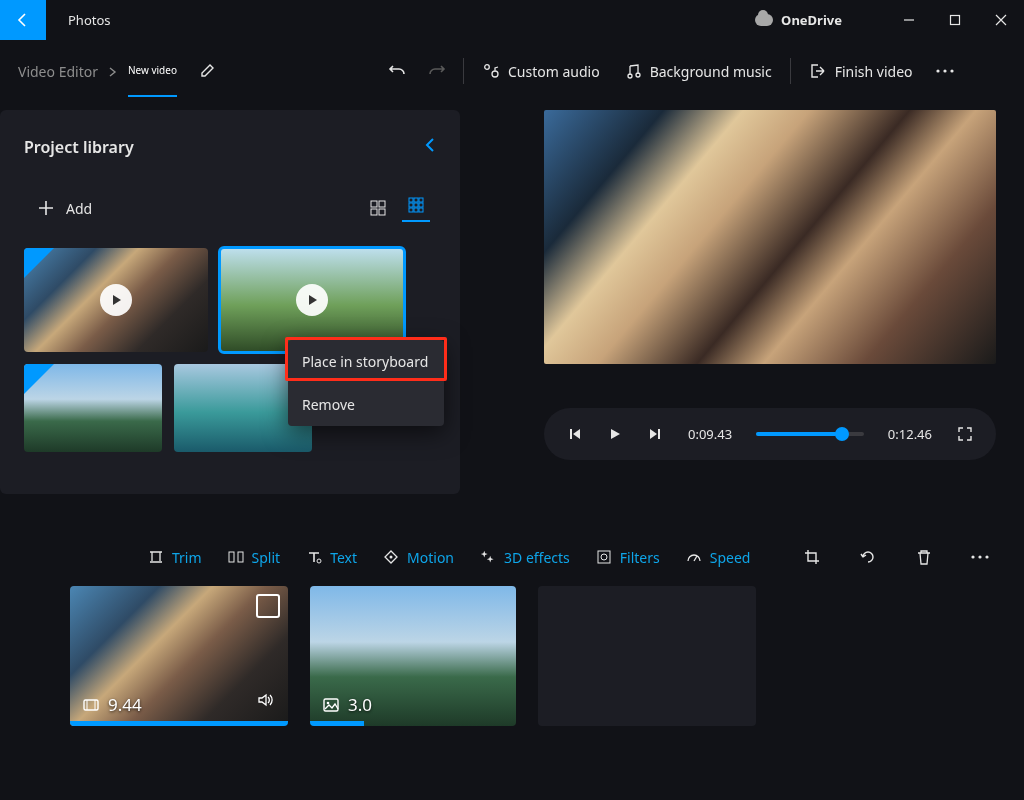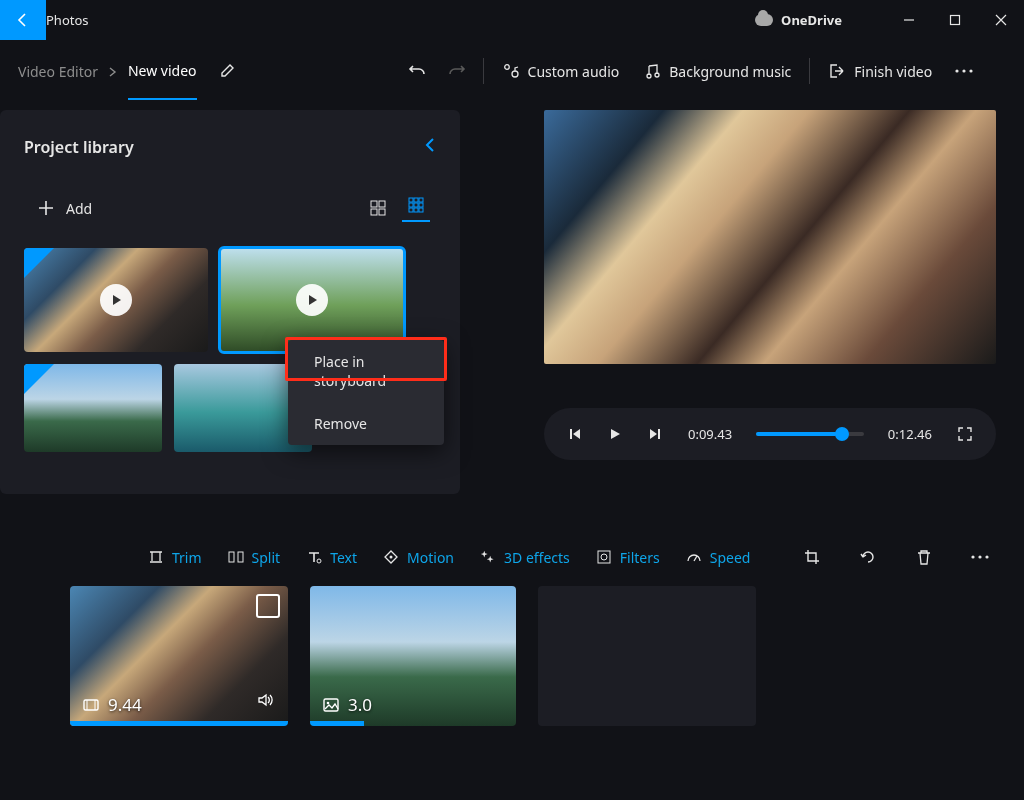--- a/index.html
+++ b/index.html
@@ -1,33 +1,33 @@
 <!DOCTYPE html>
 <html><head>
 <meta charset="utf-8">
 <style>
   * { box-sizing: border-box; margin: 0; padding: 0; font-family: "Segoe UI", system-ui, sans-serif; }
   body { width: 1024px; height: 800px; background: #111217; color: #e6e6e6; overflow: hidden; position: relative; }
 
   
   .titlebar { height: 40px; display: flex; align-items: center; }
   .back-btn { width: 46px; height: 40px; background: #0099ff; display: flex; align-items: center; justify-content: center; color: #fff; }
-  .app-title { font-size: 13px; color: #e6e6e6; }
+  .app-title { padding-left: 22px; font-size: 13px; color: #e6e6e6; }
   .titlebar-spacer { flex: 1; }
   .onedrive { display: flex; align-items: center; gap: 8px; font-size: 13px; margin-right: 44px; color: #e6e6e6; font-weight: bold; }
   .onedrive .cloud-ico { width: 18px; height: 12px; background: #a8a8a8; border-radius: 6px; position: relative; }
   .onedrive .cloud-ico::before { content:""; position:absolute; width:10px; height:10px; background:#a8a8a8; border-radius:50%; top:-4px; left:3px; }
   .win-controls { display: flex; }
   .win-btn { width: 46px; height: 40px; display: flex; align-items: center; justify-content: center; color: #e6e6e6; }
 
   
   .cmdbar { height: 62px; display: flex; align-items: center; padding: 0 18px; }
   .breadcrumb { color: #8d8d8d; font-size: 14px; }
   .chev { color:#8d8d8d; margin:0 10px; }
-  .proj-name { color:#fff; font-size:14px; padding-bottom:18px; border-bottom:2px solid #0099ff; margin-top:18px; }
+  .proj-name { color:#fff; font-size:10px; padding-bottom:18px; border-bottom:2px solid #0099ff; margin-top:18px; }
   .edit-ico { margin-left: 22px; color:#e6e6e6; }
   .cmdbar-spacer { width: 160px; }
   .tool-btn { display:flex; align-items:center; gap:8px; padding:0 12px; height:40px; font-size:14px; color:#e6e6e6; }
   .tool-btn.icon-only { padding:0 8px; width:40px; justify-content:center; }
   .tool-btn.disabled { color:#5a5a5a; }
   .vsep { width:1px; height:26px; background:#3a3a3f; margin:0 6px; }
 
   
   .middle { display:flex; height:392px; padding-top:8px; }
 
@@ -50,21 +50,21 @@
   .play-badge svg { margin-left:2px; }
 
   
   .t-couple { background: linear-gradient(135deg,#4b86b3 0%, #2f4b66 25%, #c7a87a 40%, #7a5c48 55%, #2f2a28 75%, #1a1a1a 100%); }
   .t-forest { background: linear-gradient(120deg,#5e7f45 0%, #3a5a2e 30%, #csvff 30%), linear-gradient(90deg,#cfe9ff 0%, #8cb8d8 100%); background: linear-gradient(180deg,#bfe0ef 0%, #6fa05a 55%, #2e4a26 100%); }
   .t-mountain { background: linear-gradient(180deg,#7fb8e8 0%, #bcd5e6 40%, #3a6a4a 65%, #1e3a28 100%); }
   .t-lake { background: linear-gradient(180deg,#a8c8e0 0%, #3a9a9a 55%, #1a5a6a 100%); }
 
   
   .ctxmenu { position:absolute; top:340px; left:288px; width:156px; background:#2a2b32; border-radius:4px; box-shadow:0 6px 24px rgba(0,0,0,0.6); z-index:50; }
-  .ctx-item { padding:12px 26px; font-size:14px; }
+  .ctx-item { padding:12px 14px; font-size:14px; }
   .ctx-highlight { position:absolute; top:-3px; left:-3px; right:-3px; height:44px; border:3px solid #ff2d1a; border-radius:2px; pointer-events:none; }
 
   
   .preview-area { flex:1; display:flex; flex-direction:column; align-items:center; padding-left:56px; }
   .preview-frame { width:452px; height:254px; border-radius:2px; background:#000; overflow:hidden; }
   .preview-img { width:100%; height:100%; background: linear-gradient(130deg,#3a6a9a 0%, #1a2a3a 18%, #e0c79a 30%, #c7a37a 40%, #3a2a24 55%, #c7a37a 65%, #6a4a3a 80%, #1a1a1a 100%); }
   .playback { margin-top:44px; width:452px; height:52px; background:#1c1d24; border-radius:26px; display:flex; align-items:center; padding:0 18px; gap:14px; }
   .pb-btn { width:26px; display:flex; justify-content:center; color:#e6e6e6; }
   .time { font-size:13px; margin:0 6px; }
   .seek { flex:1; height:4px; background:#3a3a3f; border-radius:2px; position:relative; margin:0 4px; }

